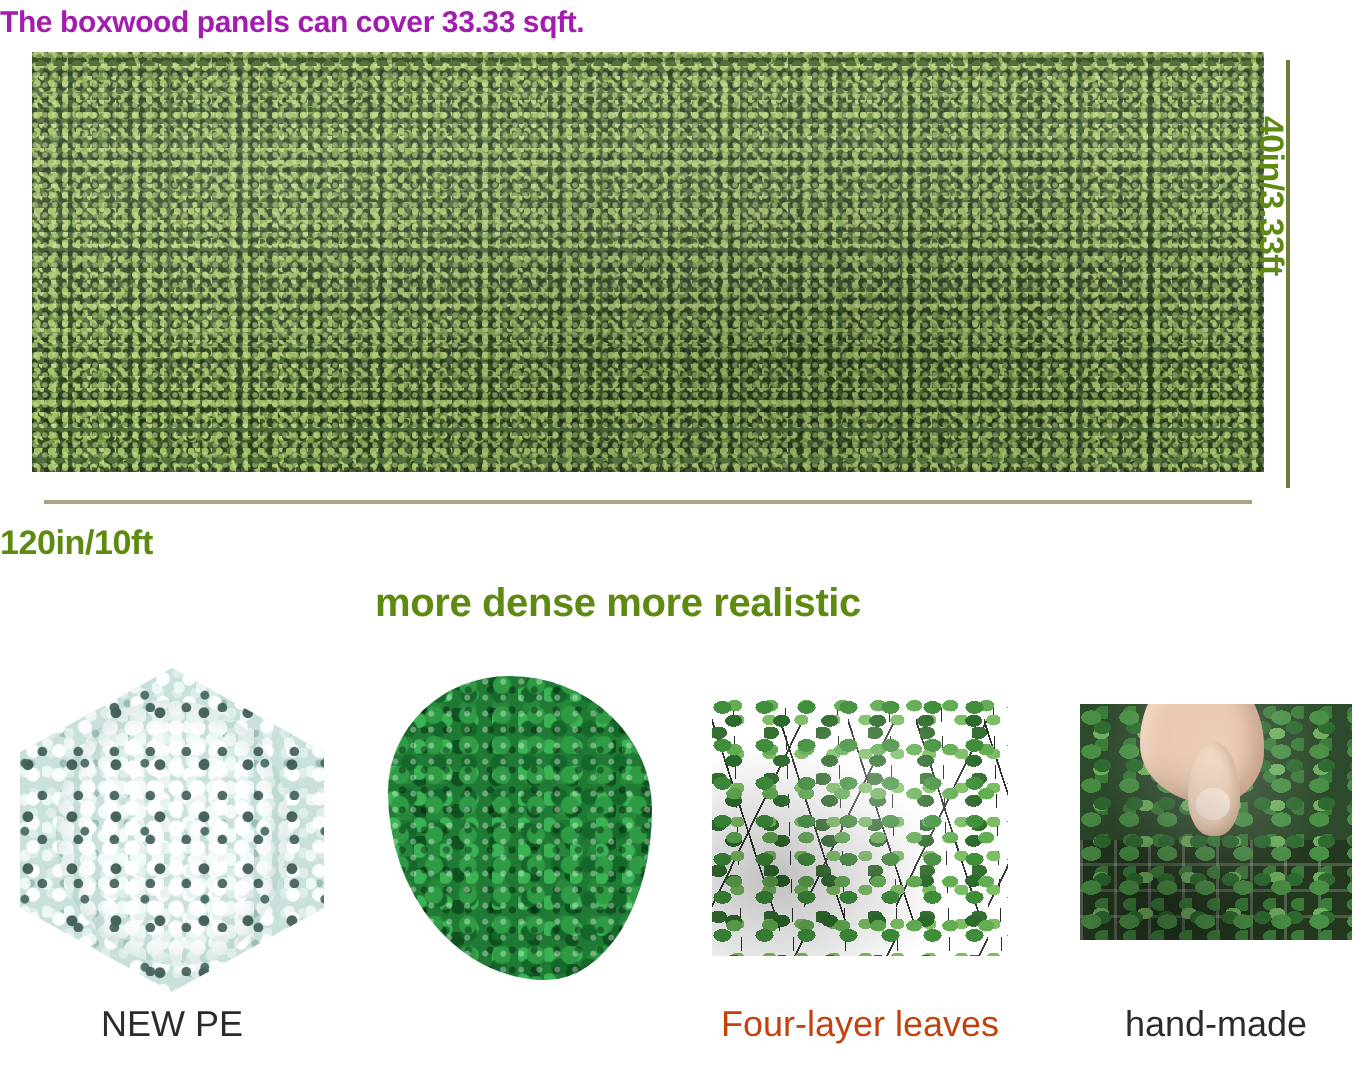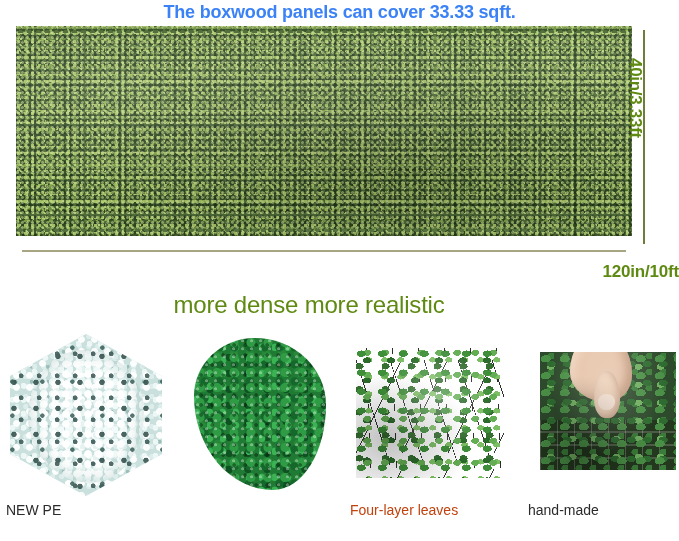--- a/index.html
+++ b/index.html
@@ -2,23 +2,23 @@
 <html><head>
 <meta charset="utf-8">
 <style>
   html,body{margin:0;padding:0;background:#fff;}
   body{width:679px;height:541px;position:relative;overflow:hidden;
        font-family:"Liberation Sans","DejaVu Sans",sans-serif;}
 
   
   .headline{
     position:absolute;left:0;top:0;width:679px;height:24px;
-    text-align:center;line-height:24px;
-    font-size:18px;font-weight:bold;letter-spacing:-0.2px;
-    color:#3b82f6;white-space:nowrap;
+    text-align:left;line-height:24px;
+    font-size:15px;font-weight:bold;letter-spacing:-0.2px;
+    color:#a21caf;white-space:nowrap;
   }
 
   
   .panel-wrap{position:absolute;left:16px;top:26px;width:616px;height:210px;}
   .panel{position:absolute;inset:0;overflow:hidden;
          background:#4e6b38;}
   
   .panel .lay{position:absolute;inset:-6px;}
   .lay.a{
     background-image:
@@ -70,34 +70,34 @@
           background:#a8a583;}
   .rule-v{position:absolute;left:643px;top:30px;width:2px;height:214px;
           background:#6e7d3a;}
 
   
   .dim-v{position:absolute;left:645px;top:58px;width:160px;height:22px;
          transform:rotate(90deg);transform-origin:0 0;
          font-size:17px;font-weight:bold;color:#5f8a12;white-space:nowrap;
          letter-spacing:-0.3px;}
   .dim-h{position:absolute;left:0;top:262px;width:679px;height:24px;
-         text-align:right;font-size:17px;font-weight:bold;color:#5f8a12;
+         text-align:left;font-size:17px;font-weight:bold;color:#5f8a12;
          letter-spacing:-0.2px;}
 
   
   .tagline{position:absolute;left:0;top:291px;width:618px;height:26px;
-           text-align:center;font-size:24px;font-weight:normal;color:#5f8a12;
+           text-align:center;font-size:20px;font-weight:bold;color:#5f8a12;
            letter-spacing:-0.2px;}
 
   
   .process{position:absolute;left:0;top:330px;width:679px;height:211px;}
   .step{position:absolute;top:0;width:160px;height:211px;}
   .step .art{position:absolute;left:0;top:0;width:160px;height:170px;}
   .step .cap{position:absolute;left:0;top:172px;width:160px;
-             font-size:14px;color:#2b2b2b;}
+             text-align:center;font-size:18px;color:#2b2b2b;}
   .cap.red{color:#c2410c;}
 
   
   .hex{position:absolute;left:4px;top:4px;width:152px;height:162px;
        background:#c9e0dd;
        clip-path:polygon(50% 0%,100% 26%,100% 74%,50% 100%,0% 74%,0% 26%);
        overflow:hidden;}
   .hex .pel{position:absolute;inset:0;
     background-image:
       radial-gradient(circle at 50% 45%, rgba(255,255,255,.95) 0 3.0px, transparent 3.8px),

